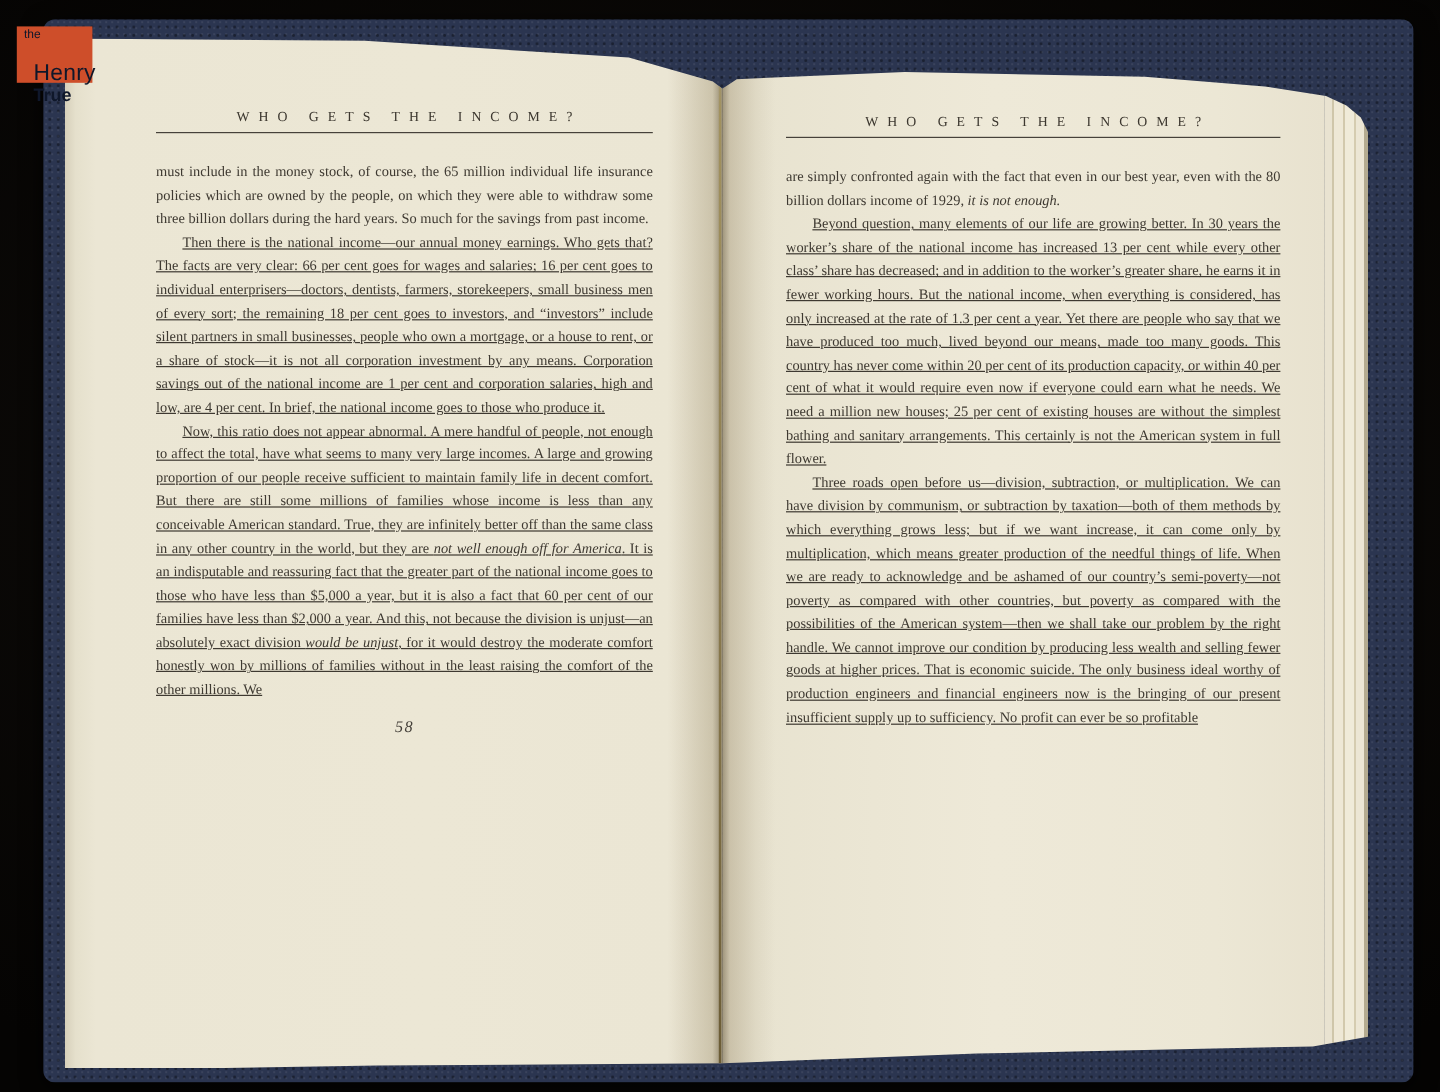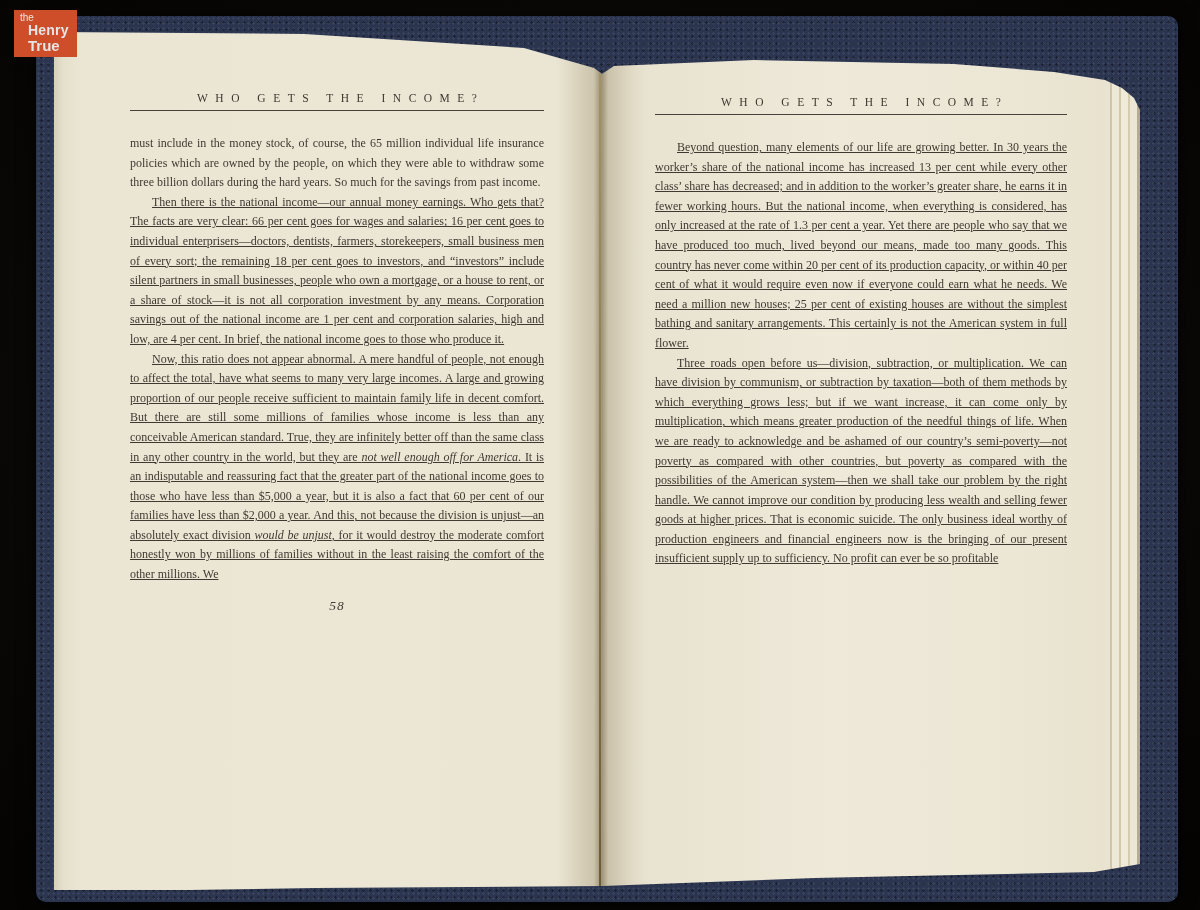--- a/index.html
+++ b/index.html
@@ -53,26 +53,26 @@
     color:#3c372f;padding-bottom:6px;border-bottom:1.2px solid #46413a;
     font-weight:400;
   }
   .body{margin-top:23px;font-size:12px;line-height:19.6px;text-align:justify;}
   .body p{margin:0;}
   .body p.indent{text-indent:22px;text-decoration:underline;}
   .italic{font-style:italic;}
   .pagenum{text-align:center;margin-top:13px;font-size:13.5px;letter-spacing:1px;color:#45403a;font-style:italic;}
   
   .logo{
-    position:absolute;left:14px;top:10px;width:63px;height:47px;background:#ce4e2a;
-    font-family:"Liberation Sans", sans-serif;color:#e5e5e5;
+    position:absolute;left:14px;top:22px;width:63px;height:47px;background:#ce4e2a;
+    font-family:"Liberation Sans", sans-serif;color:#0f172a;
     box-sizing:border-box;padding:3px 0 0 5px;line-height:1;
   }
   .logo .the{display:block;font-size:10px;margin-left:1px;}
-  .logo .henry{display:block;font-weight:700;font-size:14px;margin-left:9px;margin-top:0;letter-spacing:0.2px;}
+  .logo .henry{display:block;font-weight:400;font-size:19px;margin-left:9px;margin-top:17px;letter-spacing:0.2px;}
   .logo .ford{display:block;font-weight:700;font-size:15px;margin-left:9px;margin-top:1px;}
 </style>
 </head>
 <body>
 
 <div class="stage">
   <div class="cover"></div>
 
   <div class="pages">
     <div class="sheet left"></div>
@@ -87,20 +87,21 @@
           <p class=""><span>must include in the money stock, of course, the 65 million individual life insurance policies which are owned by the people, on which they were able to withdraw some three billion dollars during the hard years. So much for the savings from past income.</span></p>
           <p class="indent"><span>Then there is the national income—our annual money earnings. Who gets that? The facts are very clear: 66 per cent goes for wages and salaries; 16 per cent goes to individual enterprisers—doctors, dentists, farmers, storekeepers, small business men of every sort; the remaining 18 per cent goes to investors, and “investors” include silent partners in small businesses, people who own a mortgage, or a house to rent, or a share of stock—it is not all corporation investment by any means. Corporation savings out of the national income are 1 per cent and corporation salaries, high and low, are 4 per cent. In brief, the national income goes to those who produce it.</span></p>
           <p class="indent"><span>Now, this ratio does not appear abnormal. A mere handful of people, not enough to affect the total, have what seems to many very large incomes. A large and growing proportion of our people receive sufficient to maintain family life in decent comfort. But there are still some millions of families whose income is less than any conceivable American standard. True, they are infinitely better off than the same class in any other country in the world, but they are </span><span class="italic">not well enough off for America</span><span>. It is an indisputable and reassuring fact that the greater part of the national income goes to those who have less than $5,000 a year, but it is also a fact that 60 per cent of our families have less than $2,000 a year. And this, not because the division is unjust—an absolutely exact division </span><span class="italic">would be unjust</span><span>, for it would destroy the moderate comfort honestly won by millions of families without in the least raising the comfort of the other millions. We</span></p>
         </div>
       <div class="pagenum">58</div>
     </div>
 
     <div class="col col-right">
       <div class="running-head">WHO GETS THE INCOME?</div>
       <div class="body">
+          <p class=""><span>are simply confronted again with the fact that even in our best year, even with the 80 billion dollars income of 1929, </span><span class="italic">it is not enough.</span></p>
           <p class="indent"><span>Beyond question, many elements of our life are growing better. In 30 years the worker’s share of the national income has increased 13 per cent while every other class’ share has decreased; and in addition to the worker’s greater share, he earns it in fewer working hours. But the national income, when everything is considered, has only increased at the rate of 1.3 per cent a year. Yet there are people who say that we have produced too much, lived beyond our means, made too many goods. This country has never come within 20 per cent of its production capacity, or within 40 per cent of what it would require even now if everyone could earn what he needs. We need a million new houses; 25 per cent of existing houses are without the simplest bathing and sanitary arrangements. This certainly is not the American system in full flower.</span></p>
           <p class="indent"><span>Three roads open before us—division, subtraction, or multiplication. We can have division by communism, or subtraction by taxation—both of them methods by which everything grows less; but if we want increase, it can come only by multiplication, which means greater production of the needful things of life. When we are ready to acknowledge and be ashamed of our country’s semi-poverty—not poverty as compared with other countries, but poverty as compared with the possibilities of the American system—then we shall take our problem by the right handle. We cannot improve our condition by producing less wealth and selling fewer goods at higher prices. That is economic suicide. The only business ideal worthy of production engineers and financial engineers now is the bringing of our present insufficient supply up to sufficiency. No profit can ever be so profitable</span></p>
         </div>
     </div>
   </div>
 
   <div class="logo">
     <span class="the">the</span>
     <span class="henry">Henry</span>
     <span class="ford">True</span>

